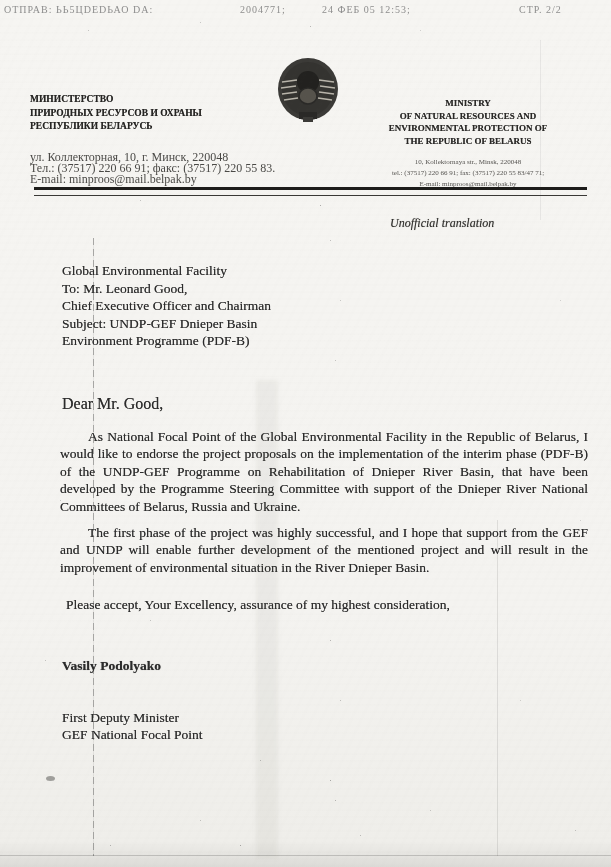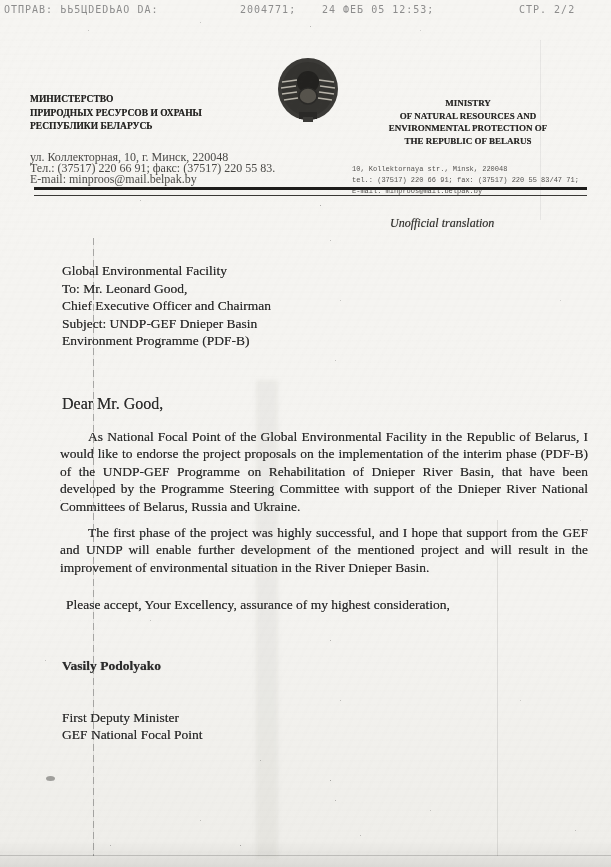--- a/index.html
+++ b/index.html
@@ -7,37 +7,37 @@
   .page{
     position:absolute;left:0;top:0;width:611px;height:867px;
     background:linear-gradient(180deg,#f6f5f2 0%,#f4f3f0 70%,#efeeea 97%,#dcdbd7 100%);
     font-family:"Liberation Serif", serif;
     color:#2b2b2b;
   }
   
   .faxline{position:absolute;top:4px;left:0;width:611px;height:14px;
     font-family:"DejaVu Sans Mono", monospace;font-size:10px;color:#8d8d8d;
     letter-spacing:1px;white-space:nowrap;}
-  .faxline span{position:absolute;top:0;}
+  .faxline span{position:absolute;top:0;font-family:Liberation Serif, serif;}
   .fax-from{left:4px;}
   .fax-number{left:240px;}
   .fax-datetime{left:322px;}
   .fax-page{left:519px;}
   
   .lh-ru{position:absolute;left:30px;top:93px;width:255px;text-align:left;
     font-weight:bold;font-size:9.5px;line-height:13.5px;color:#262523;
     text-shadow:0 0 .6px rgba(40,40,40,.65);}
   .lh-en{position:absolute;left:352px;top:97px;width:232px;text-align:center;
     font-weight:bold;font-size:9px;line-height:12.5px;color:#2a2927;
     text-shadow:0 0 .6px rgba(40,40,40,.6);}
   .emblem{position:absolute;left:276px;top:56px;width:64px;height:68px;}
   .addr-ru{position:absolute;left:30px;top:152px;width:255px;
     font-size:12px;line-height:11px;color:#4a4946;}
-  .addr-en{position:absolute;left:352px;top:164px;width:232px;text-align:left;
-    font-size:7px;line-height:11px;color:#555350;font-family:Liberation Mono, monospace;}
+  .addr-en{position:absolute;left:352px;top:157px;width:232px;text-align:center;
+    font-size:7px;line-height:11px;color:#555350;}
   .rule{position:absolute;left:34px;top:187px;width:553px;height:5px;
     border-top:3px solid #1d1c1a;border-bottom:1px solid #3a3936;}
   
   .translation{position:absolute;left:390px;top:216px;width:160px;
     font-style:italic;font-size:12px;color:#33322f;text-shadow:0 0 .7px rgba(40,40,40,.55);}
   .recipient{position:absolute;left:62px;top:262px;width:340px;
     font-size:13.5px;line-height:17.6px;text-shadow:0 0 .6px rgba(30,30,30,.6);}
   .salutation{position:absolute;left:62px;top:395px;font-size:16px;
     text-shadow:0 0 .6px rgba(30,30,30,.6);}
   .para{position:absolute;left:60px;width:528px;font-size:13.5px;line-height:17.4px;

